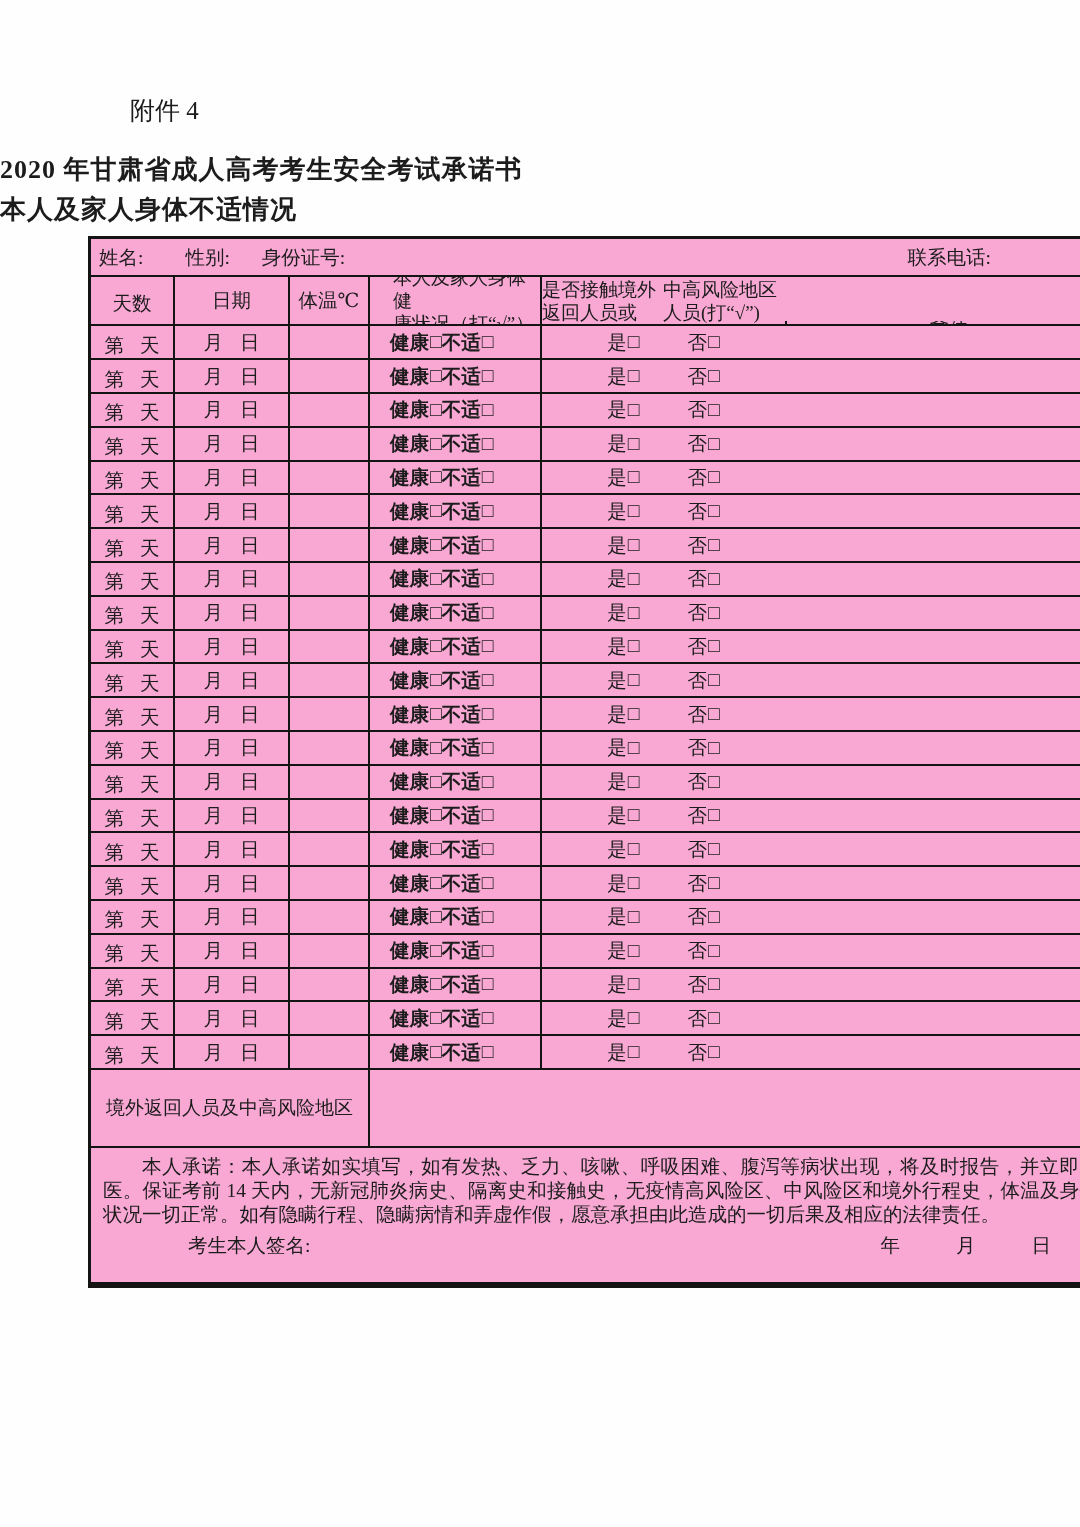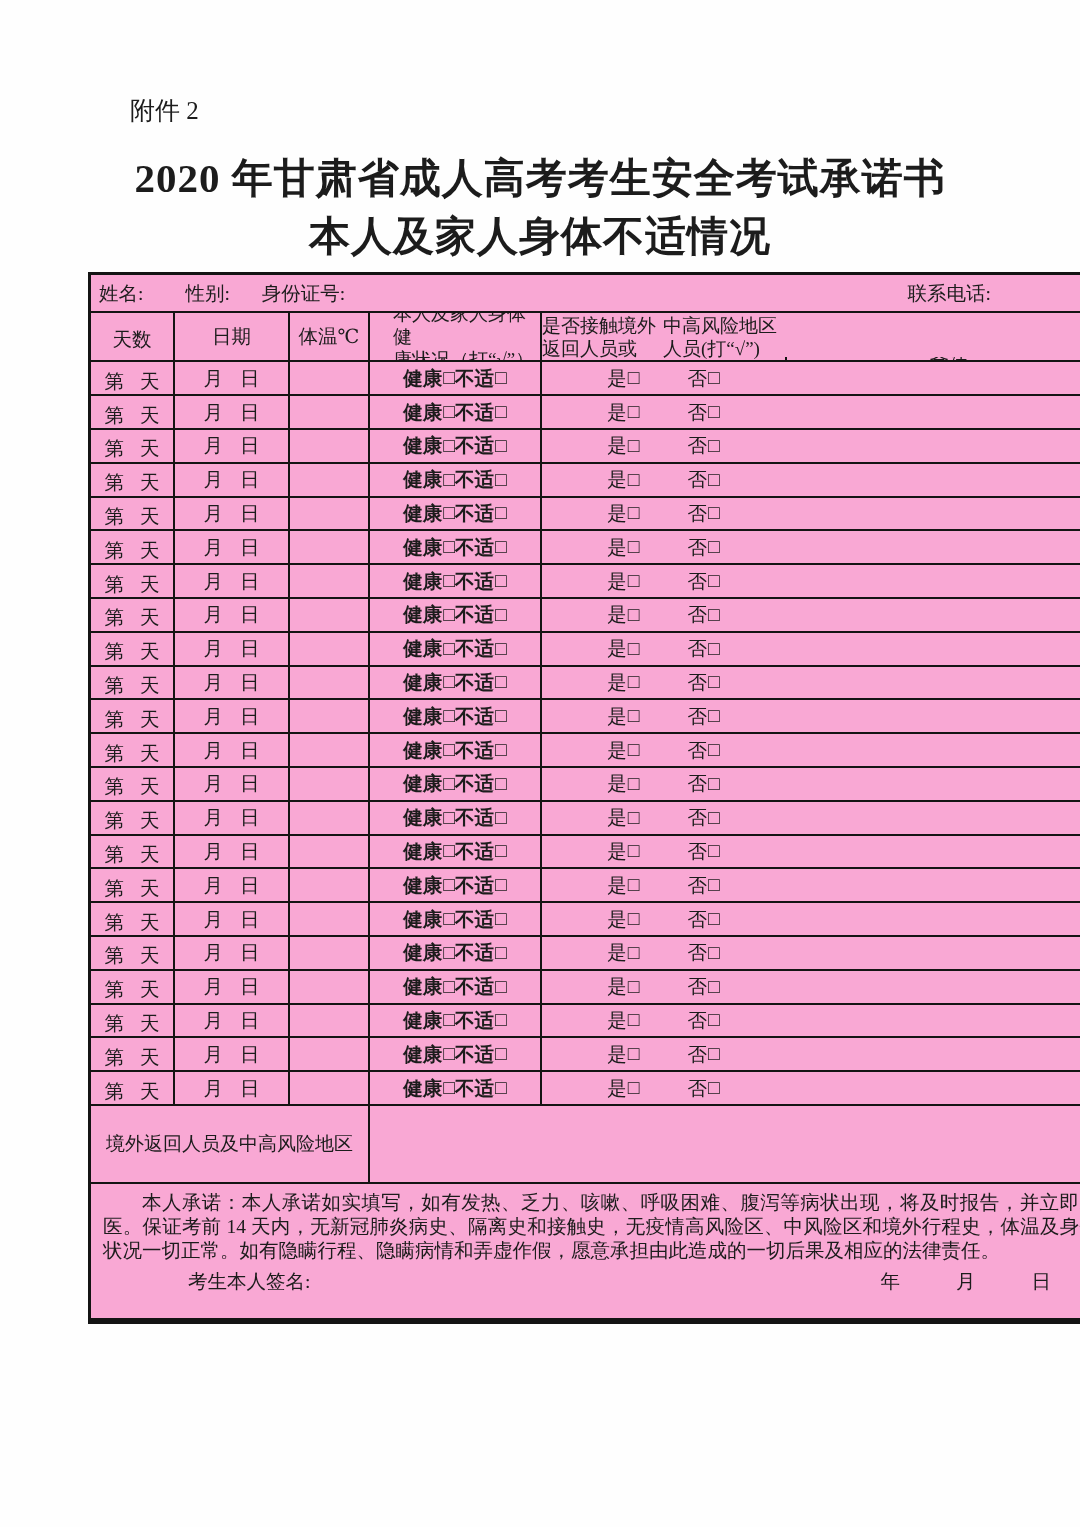--- a/index.html
+++ b/index.html
@@ -10,23 +10,23 @@
     color:#1c1c1c;
     font-family:"Liberation Serif","DejaVu Serif",serif;
     -webkit-font-smoothing:antialiased;
   }
   .attachment {
     margin:96px 0 0 130px;
     font-size:25px;
     line-height:1.2;
   }
   .title {
-    text-align:center;
+    text-align:left;
     font-weight:700;
-    font-size:41px;
+    font-size:26px;
     line-height:1.2;
     letter-spacing:1px;
   }
   .title1 { margin-top:28px; }
   .title2 { margin-top:9px; }
 
   .form-table {
     margin:11px 0 0 88px;
     width:1026px;
     border:3px solid #141414;
@@ -63,21 +63,21 @@
   
   .header-row { height:49px; }
   .hline { display:block; line-height:23px; }
   .h4 { flex-direction:column; align-items:flex-start; justify-content:center; padding-left:23px; font-size:19px; }
   .h5 { flex-direction:row; align-items:center; justify-content:center; font-size:19px; }
 
   
   .data-row { height:33.8px; }
   .day-cell  .gap { width:16px; display:inline-block; }
   .date-cell .gap { width:17px; display:inline-block; }
-  .health-cell { justify-content:center; padding:0 1px; font-weight:700; }
+  .health-cell { justify-content:flex-start; padding:0 20px; font-weight:700; }
   .chk-pair { display:inline-flex; align-items:center; }
   .contact-cell { gap:48px; }
   .contact-cell .chk-pair { font-weight:400; }
   .box { font-weight:400; margin-left:1px; }
 
   
   .desc-row { height:78px; }
   .desc-cell { flex-direction:column; justify-content:center; padding:0 2px; font-size:19px;gap:27px; }
   .dline { display:block; line-height:25px; text-align:center; white-space:nowrap; }
   .desc-blank { flex:1 1 auto; border-left:2px solid #141414; }
@@ -94,21 +94,21 @@
   .sign-line { display:flex; align-items:center; margin-top:5px; font-size:19.5px; }
   .sign-label { margin-left:85px; white-space:nowrap;text-align:right; }
   .sign-blank { flex:0 0 180px; height:24px; }
   .ymd-year { margin-left:auto; }
   .ymd { margin-left:56px; }
   .ymd-day { margin-right:48px; }
 </style>
 </head>
 <body>
 
-<div class="attachment">附件 2</div>
+<div class="attachment">附件 4</div>
 <div class="title title1">2020 年甘肃省成人高考考生安全考试承诺书</div>
 <div class="title title2">本人及家人身体不适情况</div>
 
 <div class="form-table">
 
   <div class="trow first info-row">
     <span class="lbl">姓名:</span>
     <span class="sp1"></span>
     <span class="lbl">性别:</span>
     <span class="sp2"></span>

